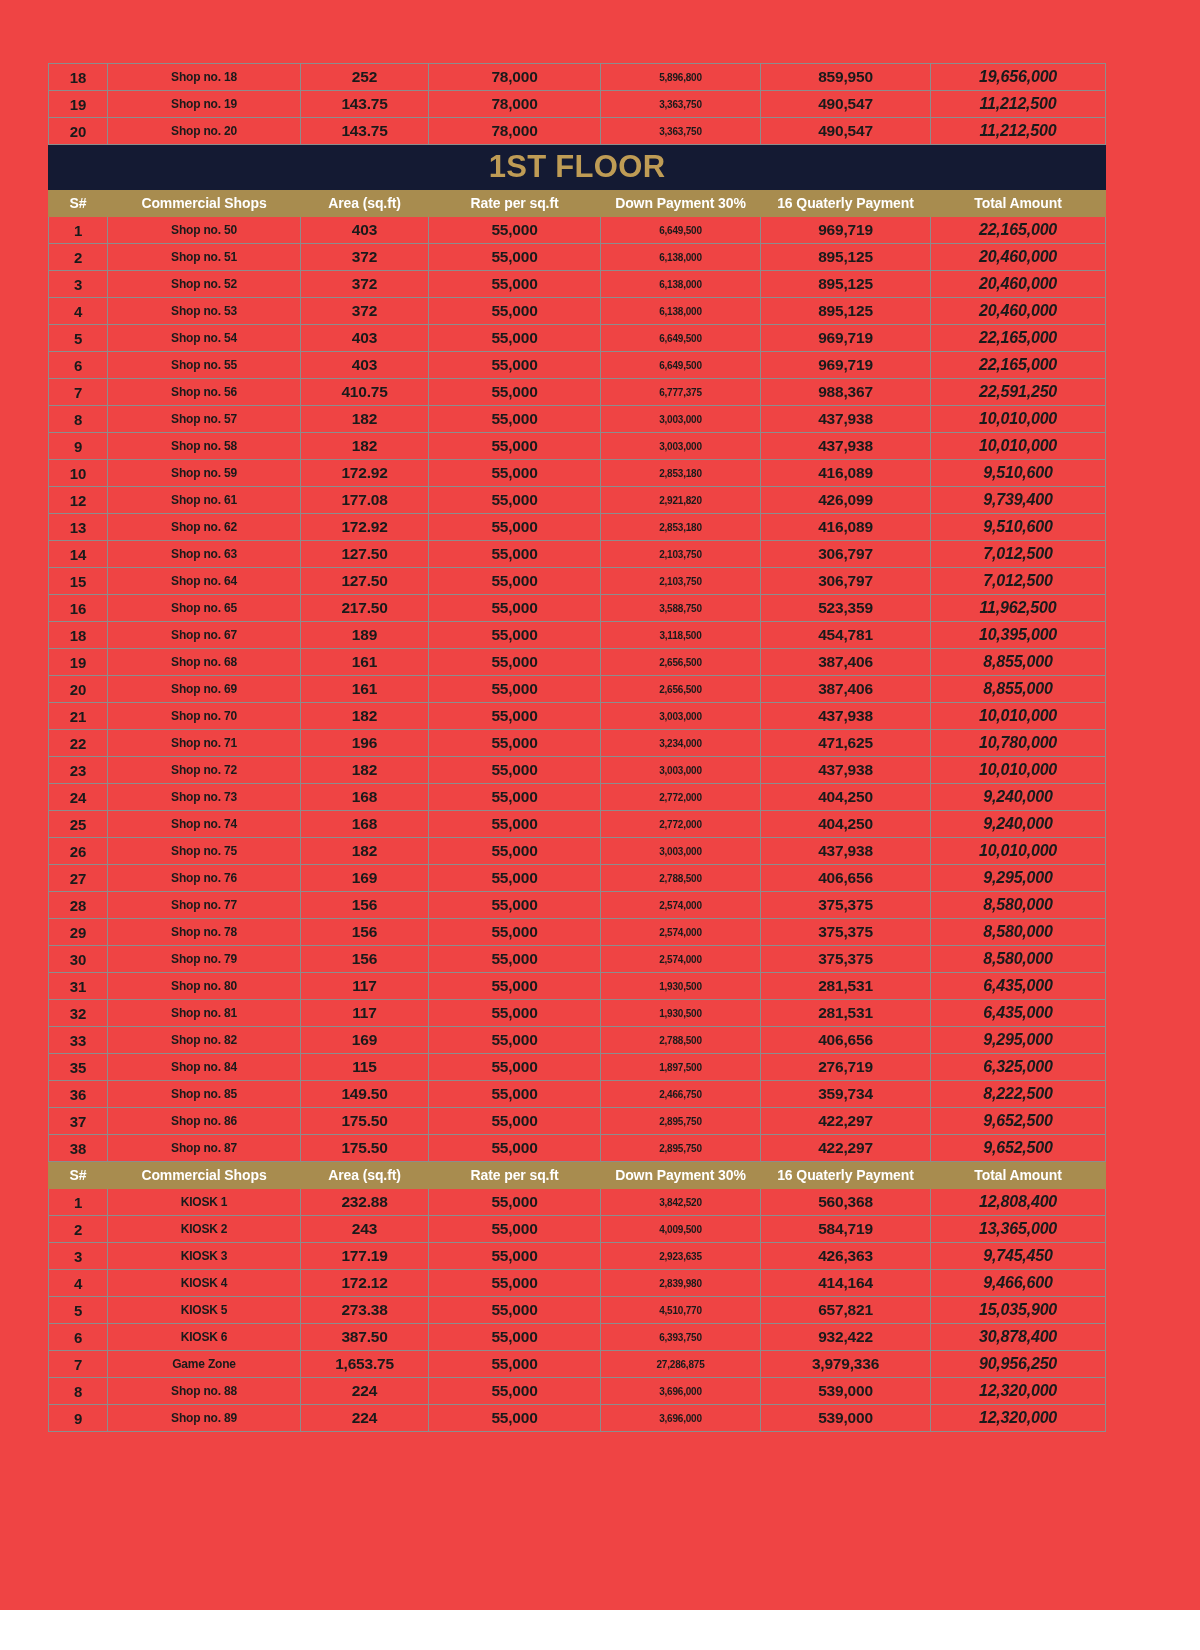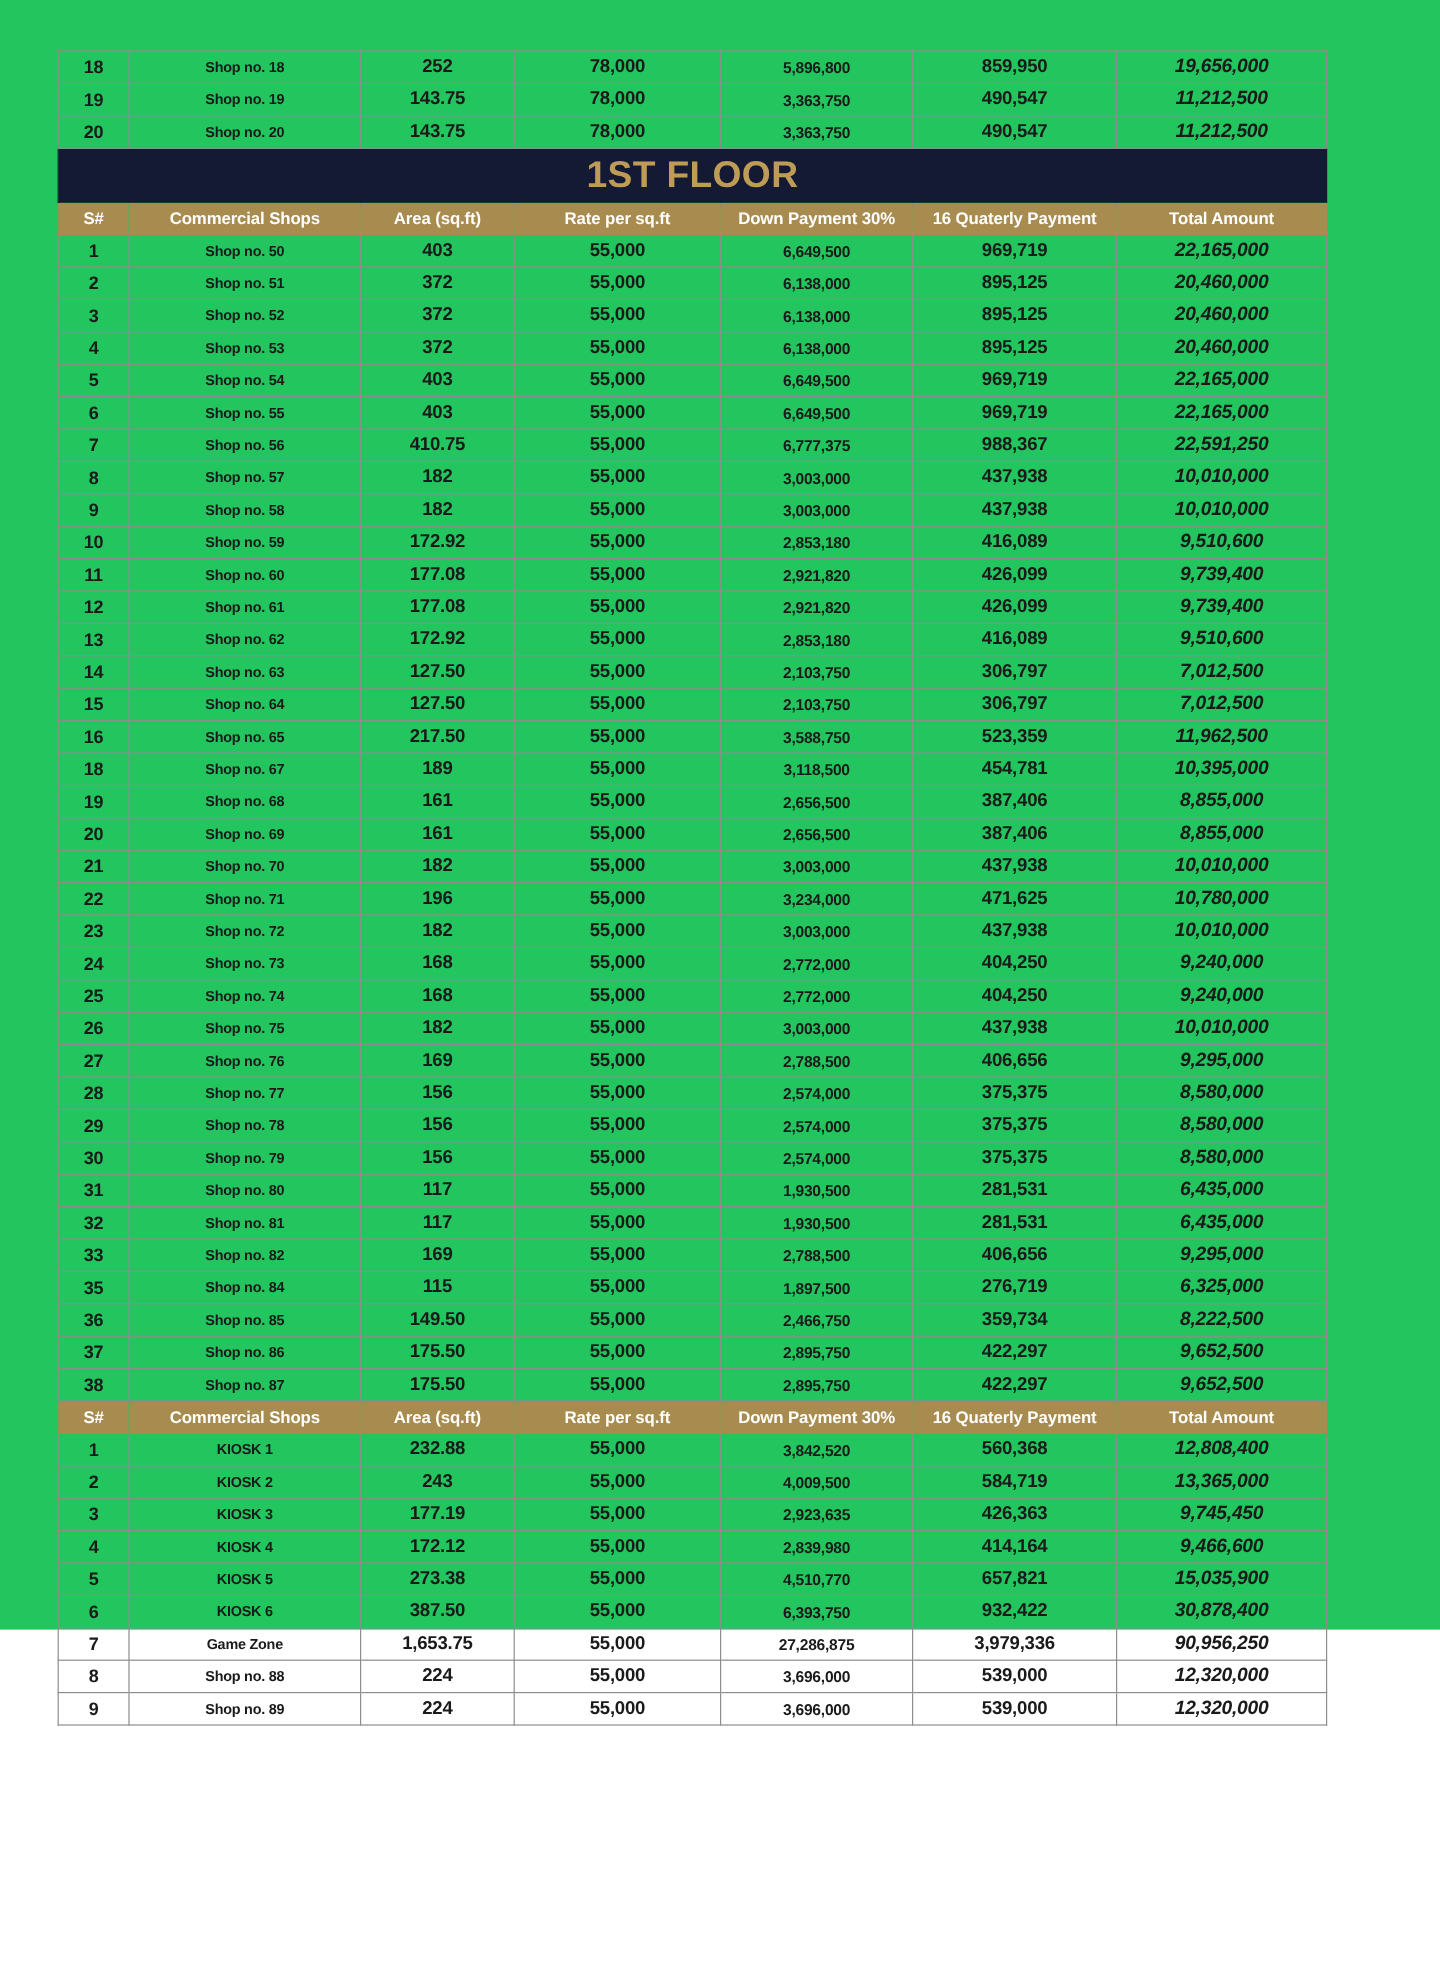--- a/index.html
+++ b/index.html
@@ -7,23 +7,23 @@
   html, body {
     width: 1200px;
     height: 1650px;
     background: #ffffff;
     font-family: "Liberation Sans", sans-serif;
   }
 
   .page {
     position: relative;
     width: 1200px;
-    height: 1358px;
-    background: #22c55e;
-    padding: 42px 95px 0 48px;
+    height: 1610px;
+    background: #ef4444;
+    padding: 63px 95px 0 48px;
   }
 
   table.pricing {
     width: 1057px;
     border-collapse: collapse;
     table-layout: fixed;
   }
 
   
   col.c-sn    { width: 59px;  }
@@ -51,21 +51,21 @@
 
   td.sn {
     font-size: 15px;
     border-left: 1px solid #8d8d8d;
   }
 
   td.shop { font-size: 12px; }
 
   td.area   { font-size: 15.5px; }
   td.rate   { font-size: 15.5px; }
-  td.down   { font-size: 13px; }
+  td.down   { font-size: 10px; }
   td.quart  { font-size: 15.5px; }
   td.total  { font-size: 16px; font-style: italic; }
 
   
   tr.floor-banner td {
     background: #141a33;
     border: 1px solid #141a33;
     height: 44px;
     padding: 0;
   }
@@ -232,29 +232,20 @@
         <tr>
           <td class="sn">10</td>
           <td class="shop">Shop no. 59</td>
           <td class="area">172.92</td>
           <td class="rate">55,000</td>
           <td class="down">2,853,180</td>
           <td class="quart">416,089</td>
           <td class="total">9,510,600</td>
         </tr>
         <tr>
-          <td class="sn">11</td>
-          <td class="shop">Shop no. 60</td>
-          <td class="area">177.08</td>
-          <td class="rate">55,000</td>
-          <td class="down">2,921,820</td>
-          <td class="quart">426,099</td>
-          <td class="total">9,739,400</td>
-        </tr>
-        <tr>
           <td class="sn">12</td>
           <td class="shop">Shop no. 61</td>
           <td class="area">177.08</td>
           <td class="rate">55,000</td>
           <td class="down">2,921,820</td>
           <td class="quart">426,099</td>
           <td class="total">9,739,400</td>
         </tr>
         <tr>
           <td class="sn">13</td>

